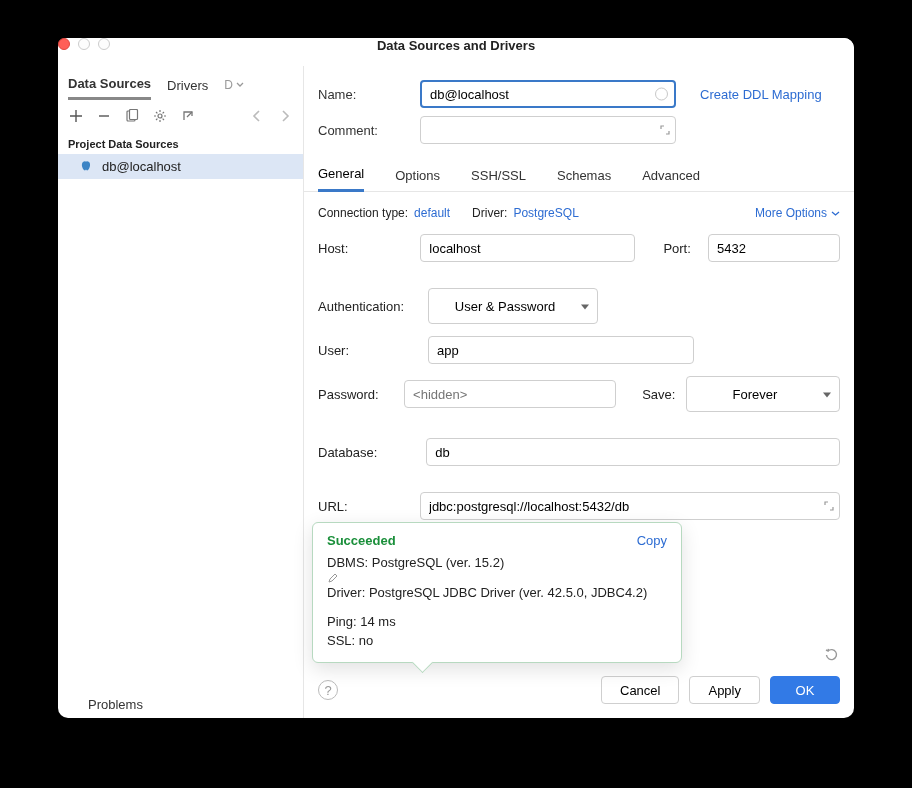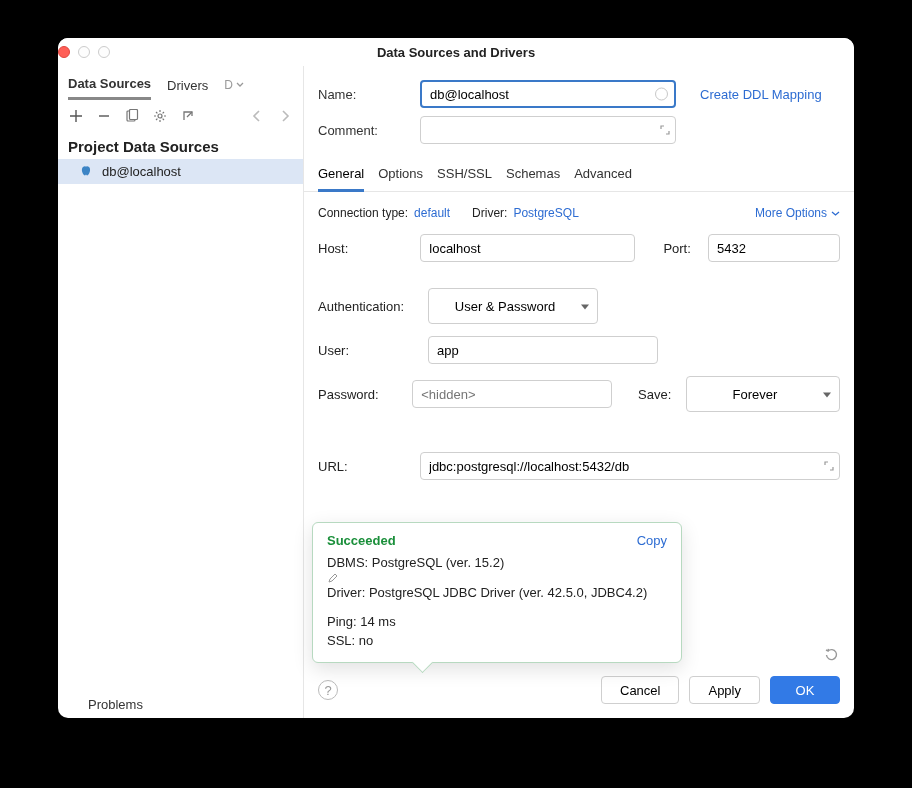--- a/index.html
+++ b/index.html
@@ -21,21 +21,20 @@
     background: #fff;
     border-radius: 10px;
     box-shadow: 0 20px 60px rgba(0,0,0,0.6);
     display: flex;
     flex-direction: column;
     overflow: visible;
   }
   .titlebar {
     height: 28px;
     display: flex;
-    align-items: center;
     padding-left: 0;
     position: relative;
     border-top-left-radius: 10px;
     border-top-right-radius: 10px;
     background: #fff;
   }
   .traffic { display: flex; gap: 8px; }
   .traffic .dot { width: 12px; height: 12px; border-radius: 50%; }
   .dot.red { background: #ff5f57; border: 0.5px solid #e04740; }
   .dot.yellow { background: #fdfdfd; border: 0.5px solid #ccc; }
@@ -62,21 +61,21 @@
   .side-tab { color: #333; padding-bottom: 6px; cursor: pointer; white-space: nowrap; }
   .side-tab.active { font-weight: 700; border-bottom: 3px solid #888; }
   .side-tab.dd { color: #999; font-size: 12px; display:flex; align-items:center; gap:3px; }
   .toolbar {
     display: flex; align-items: center; gap: 12px; padding: 8px 10px;
     color: #666;
     justify-content: space-between;
   }
   .toolbar .left, .toolbar .right { display: flex; align-items: center; gap: 12px; }
   .toolbar .icon { width: 16px; height: 16px; display: inline-flex; align-items:center; justify-content:center; color:#666; }
-  .sidebar-header { font-weight: 700; padding: 6px 10px 4px 10px; font-size: 15px; }
+  .sidebar-header { font-weight: 700; padding: 6px 10px 4px 10px; font-size: 11px; }
   .ds-item {
     display: flex; align-items: center; gap: 8px;
     padding: 5px 10px 5px 22px;
     background: #dce6f5;
     cursor: pointer;
   }
   .ds-item .pg-icon { color: #3c84c5; font-size: 13px; }
   .problems { padding: 14px 10px 6px 30px; color: #333; }
   .main {
     flex: 1;
@@ -100,22 +99,23 @@
   .comment-input {
     width: 256px; height: 28px; border: 1px solid #cfcfcf; border-radius: 4px;
     padding: 0 28px 0 8px; font-size: 13px; background: #fff;
   }
   .expand-corner {
     position: absolute; right: 6px; top: 50%; transform: translateY(-50%);
     color: #999; font-size: 11px;
   }
   .relwrap { position: relative; display: inline-block; }
   .tabs {
-    display: flex; gap: 14px; padding: 10px 14px 0 14px; margin-top: 8px;
+    display: flex; gap: 31px; padding: 10px 14px 0 14px; margin-top: 8px;
     border-bottom: 1px solid #e6e6e6;
+    align-items: flex-end;
   }
   .tab { padding-bottom: 8px; cursor: pointer; color: #333; font-size: 13px; }
   .tab.active { color: #000; border-bottom: 3px solid #3a79c8; font-weight: 500; margin-bottom:-1px; }
   .conn-line {
     display: flex; align-items: center; padding: 14px 14px 8px 14px; font-size: 12px; gap: 6px;
     justify-content: space-between;
   }
   .conn-line .left { display: flex; align-items: center; gap: 6px; }
   .link { color: #2d6cd2; cursor: pointer; }
   .more-opts { display: flex; align-items: center; gap: 4px; }
@@ -132,21 +132,21 @@
     height: 36px; border: 1px solid #cfcfcf; border-radius: 4px; background: #fff;
     padding: 0 26px 0 10px; font-size: 13px; min-width: 170px;
     appearance: none; position: relative;
   }
   .select-wrap { position: relative; display: inline-block; }
   .select-wrap::after {
     content: ""; position: absolute; right: 9px; top: 50%; transform: translateY(-30%);
     border-left: 4px solid transparent; border-right: 4px solid transparent;
     border-top: 5px solid #666; pointer-events:none;
   }
-  .user, .pass { width: 230px; }
+  .user, .pass { width: 266px; }
   .save-lbl { width: 56px; margin-left: 26px; }
   .db-in, .url-in { width: 420px; }
   .url-wrap { position: relative; display:inline-block; }
   .url-in { padding-right: 38px; }
   .test-row {
     display: flex; align-items: center; gap: 10px; padding: 12px 14px 4px 14px;
     margin-top: auto;
   }
   .check { color: #2ca44f; font-size: 14px; }
   .muted { color: #8d8d8d; }
@@ -353,20 +353,24 @@
         <div class="form-lbl">Password:</div>
         <input class="textin pass" placeholder="&lt;hidden&gt;" style="">
         <div class="save-lbl">Save:</div>
         <div class="select-wrap">
           <button class="save-select" style="min-width:154px">Forever</button>
         </div>
       </div>
 
       <div style="height:14px"></div>
 
+      <div class="form-row">
+        <div class="form-lbl">Database:</div>
+        <input class="textin db-in" value="db" style="">
+      </div>
 
       <div style="height:14px"></div>
 
       <div class="form-row">
         <div class="form-lbl">URL:</div>
         <div class="url-wrap">
           <input class="textin url-in" value="jdbc:postgresql://localhost:5432/db" style="">
           <span class="expand-corner">
             <svg width="10" height="10">
                 <path d="M1 4V1h3M9 6v3H6" stroke="#999" stroke-width="1.2" fill="none"></path>

